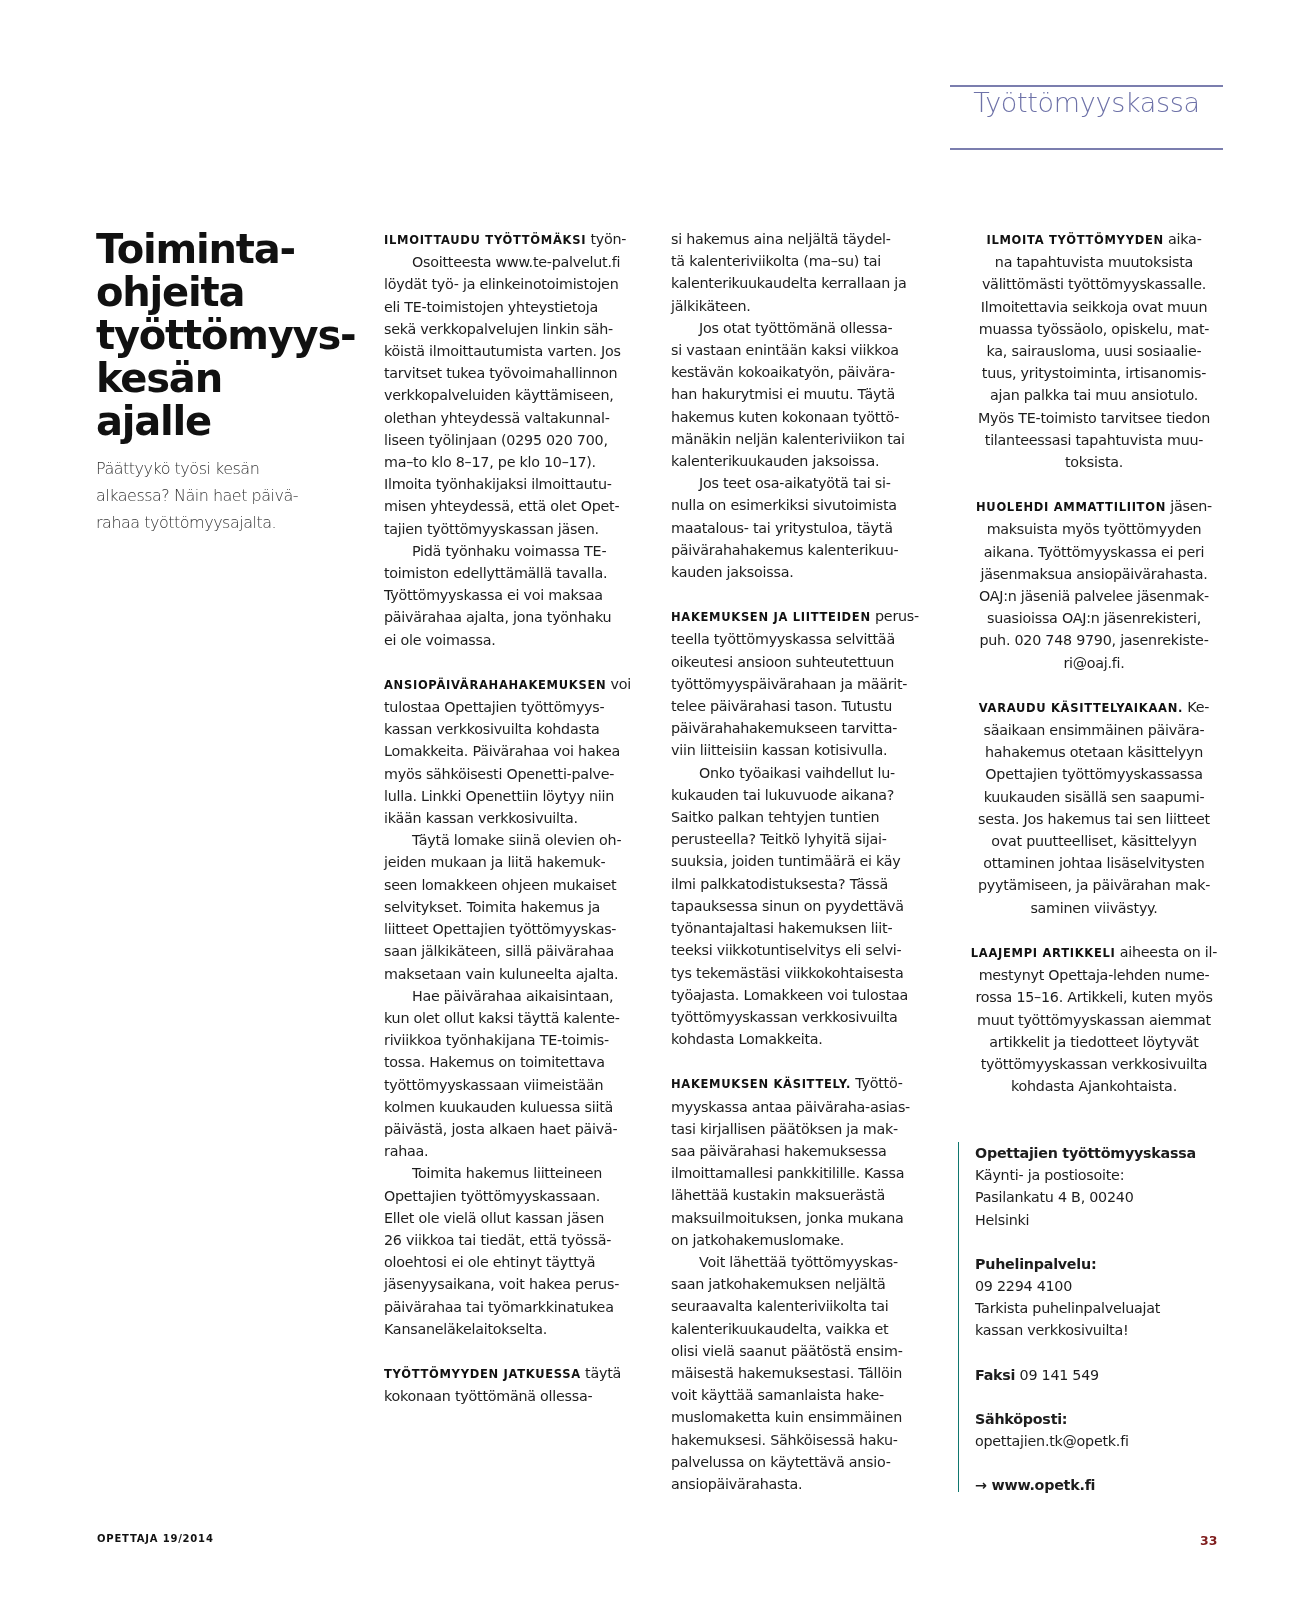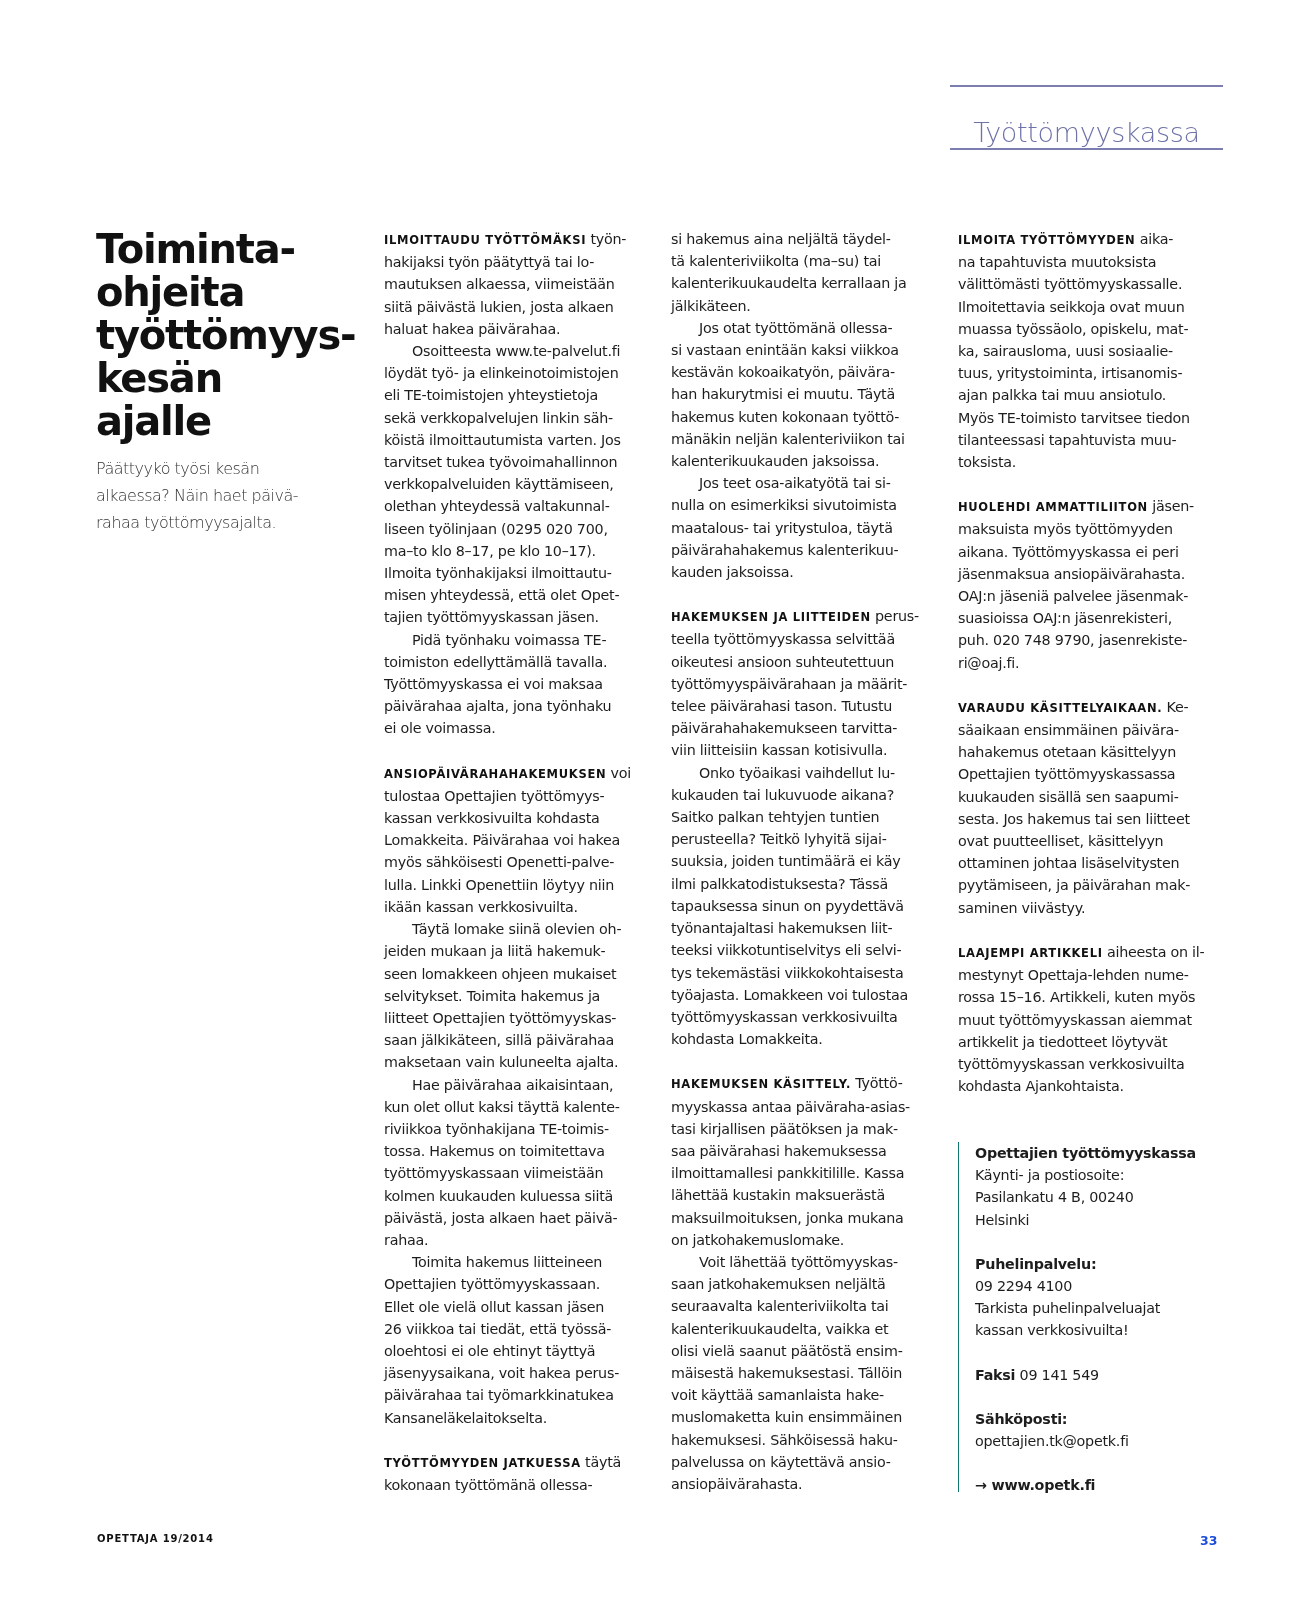--- a/index.html
+++ b/index.html
@@ -4,21 +4,21 @@
 <style>
   html, body { margin: 0; padding: 0; background: #ffffff; }
   body {
     width: 1313px; height: 1598px; position: relative; overflow: hidden;
     font-family: "DejaVu Sans", sans-serif; color: #1a1a1a;
   }
   .section-header {
     position: absolute; left: 950px; top: 85px; width: 273px; height: 65px;
     border-top: 2px solid #7b7eae; border-bottom: 2px solid #7b7eae;
     box-sizing: border-box;
-    display: flex; align-items: flex-end; justify-content: center;
+    display: flex; align-items: flex-start; justify-content: center;
   }
   .section-header span {
     font-family: "DejaVu Sans", sans-serif; font-weight: 300;
     font-size: 27px; color: #6e72a8; letter-spacing: -0.3px;
   }
   .title-col {
     position: absolute; left: 96px; top: 228px; width: 265px;
   }
   .headline {
     font-family: "DejaVu Sans", sans-serif; font-weight: bold;
@@ -30,21 +30,21 @@
     margin-top: 12px; font-size: 16px; line-height: 27px; color: #333;
     letter-spacing: -0.5px; font-weight: 300;
   }
   .lede div { white-space: nowrap; }
   .col {
     position: absolute; top: 228px; width: 272px;
     font-size: 14.3px; line-height: 22.2px; color: #1d1d1d; letter-spacing: -0.25px;
   }
   .col1 { left: 384px; }
   .col2 { left: 671px; }
-  .col3 { left: 958px; }
+  .col3 { left: 958px; text-align: center; }
   .col .line { white-space: nowrap; }
   .col .indent { padding-left: 28px; }
   .col .gap { height: 22px; }
   .lead-in {
     font-weight: bold; font-size: 11.5px; letter-spacing: 0.7px; color: #111;
   }
   .contact {
     position: absolute; left: 958px; top: 1142px; width: 270px;
     border-left: 1px solid #0f766e; padding-left: 16px;
     font-size: 14.3px; line-height: 22.2px; color: #1d1d1d; letter-spacing: -0.25px;
@@ -52,21 +52,21 @@
   }
   .contact .b { font-weight: bold; }
   .contact .gap { height: 22px; }
   .contact .line { white-space: nowrap; }
   .footer-left {
     position: absolute; left: 97px; top: 1533px;
     font-weight: bold; font-size: 10px; letter-spacing: 0.8px; color: #111;
   }
   .footer-right {
     position: absolute; left: 1200px; top: 1533px;
-    font-weight: bold; font-size: 12.5px; color: #1d4ed8;
+    font-weight: bold; font-size: 12.5px; color: #7f1d1d;
   }
 </style>
 </head>
 <body>
 
 <div class="section-header">
   <span>Työttömyyskassa</span>
 </div>
 
 <div class="title-col">
@@ -80,26 +80,20 @@
   <div class="lede">
     <div>Päättyykö työsi kesän</div>
     <div>alkaessa? Näin haet päivä-</div>
     <div>rahaa työttömyysajalta.</div>
   </div>
 </div>
 
 <div class="col col1">
   <div class="line"><span class="lead-in">ILMOITTAUDU TYÖTTÖMÄKSI</span><span> työn-</span></div>
   <div>
-      <div class="line">hakijaksi työn päätyttyä tai lo-</div>
-      <div class="line">mautuksen alkaessa, viimeistään</div>
-      <div class="line">siitä päivästä lukien, josta alkaen</div>
-      <div class="line">haluat hakea päivärahaa.</div>
-    </div>
-  <div>
       <div class="line indent">Osoitteesta www.te-palvelut.fi</div>
       <div class="line">löydät työ- ja elinkeinotoimistojen</div>
       <div class="line">eli TE-toimistojen yhteystietoja</div>
       <div class="line">sekä verkkopalvelujen linkin säh-</div>
       <div class="line">köistä ilmoittautumista varten. Jos</div>
       <div class="line">tarvitset tukea työvoimahallinnon</div>
       <div class="line">verkkopalveluiden käyttämiseen,</div>
       <div class="line">olethan yhteydessä valtakunnal-</div>
       <div class="line">liseen työlinjaan (0295 020 700,</div>
       <div class="line">ma–to klo 8–17, pe klo 10–17).</div>

